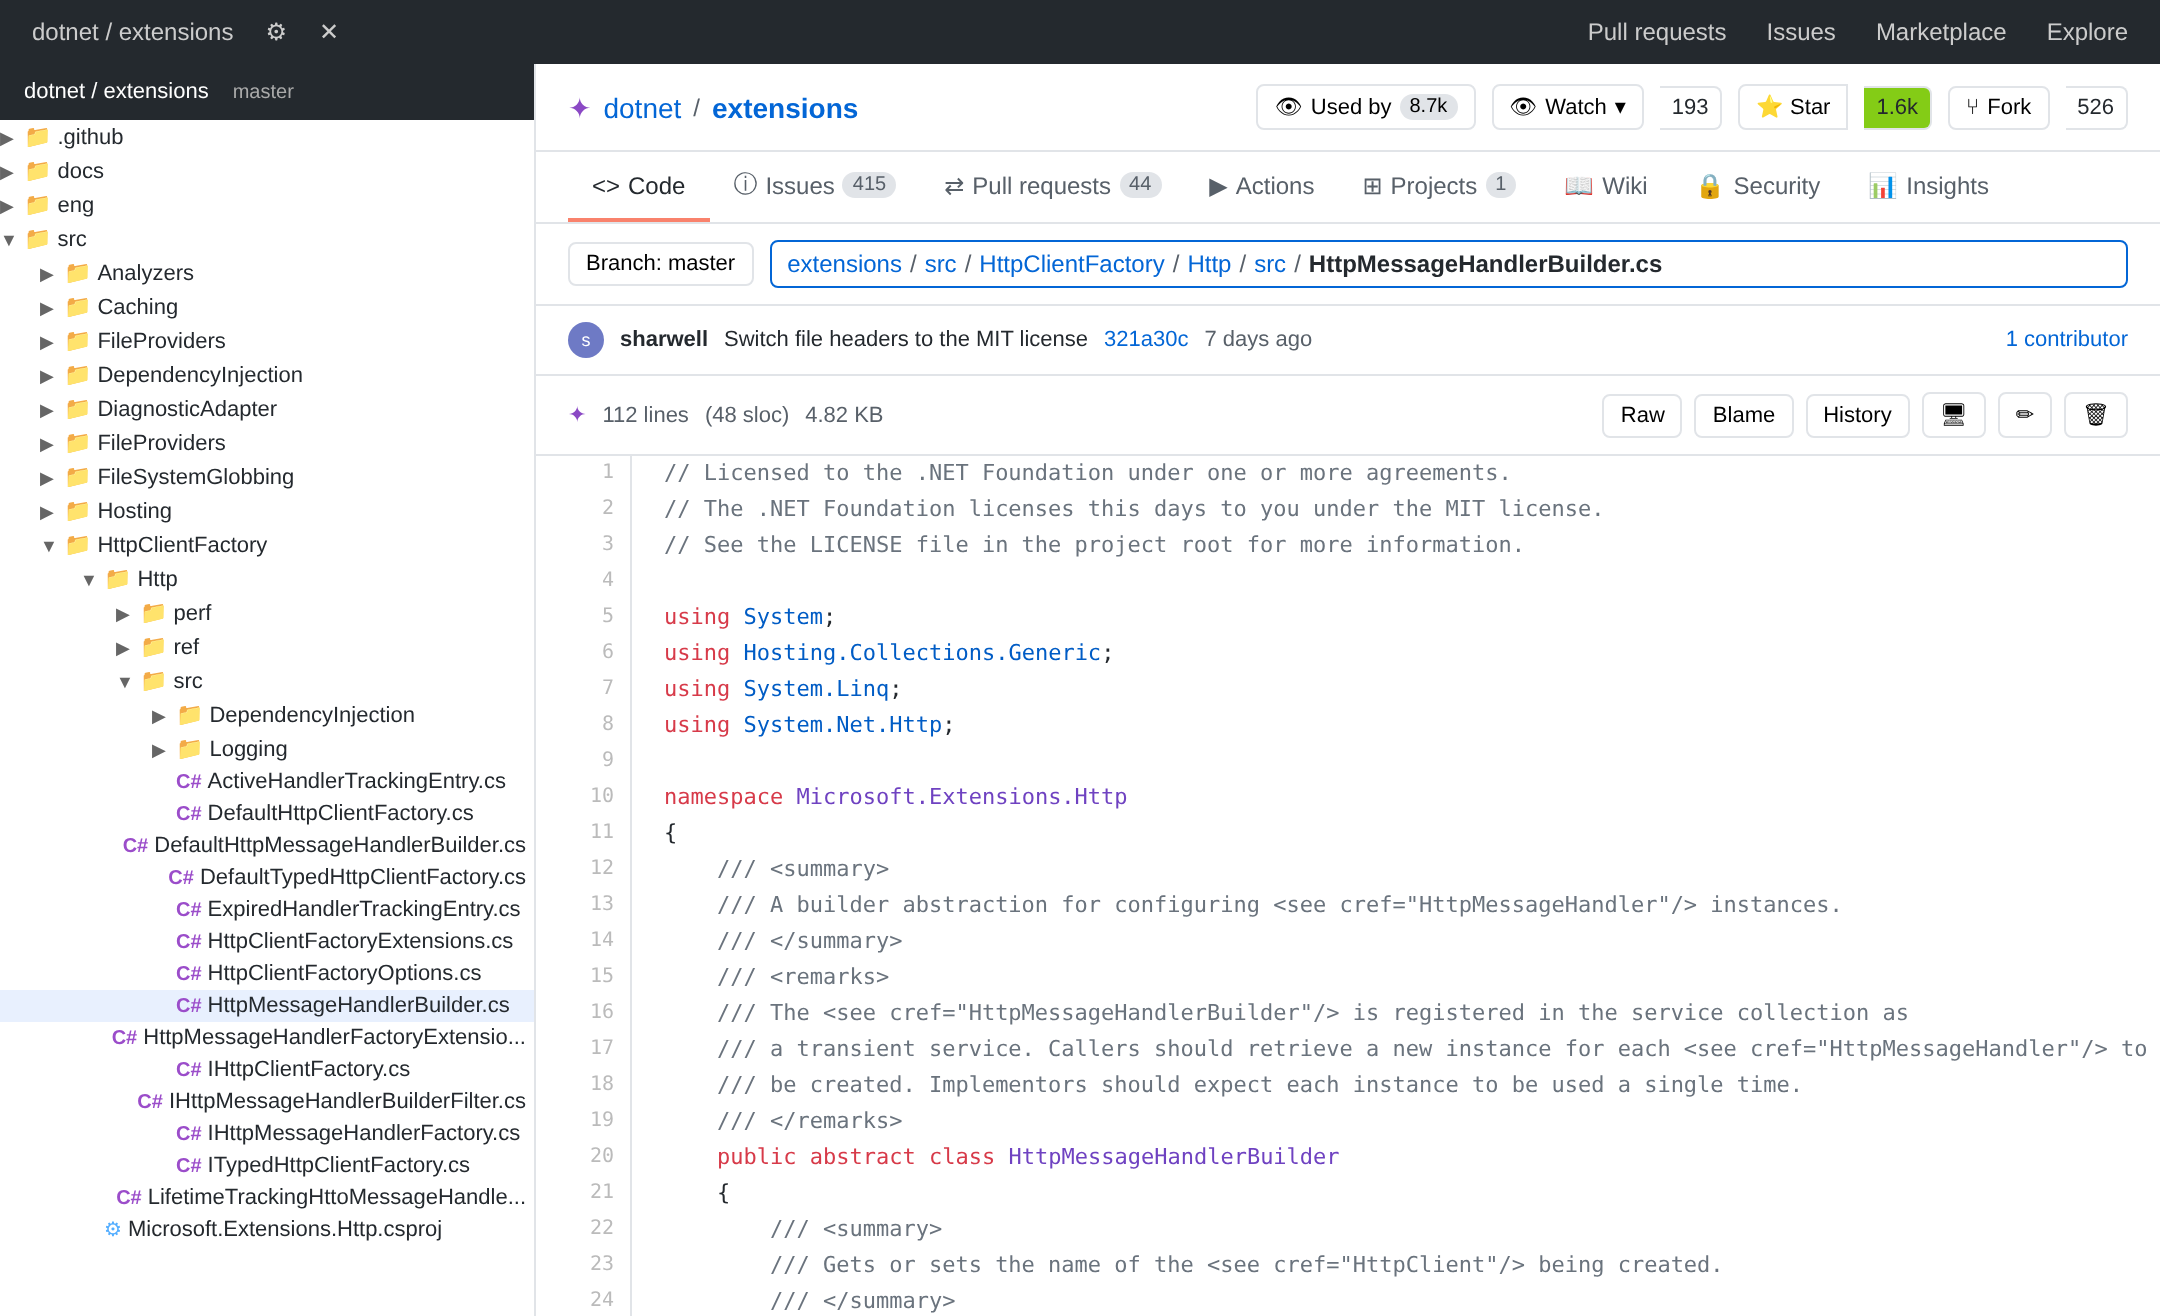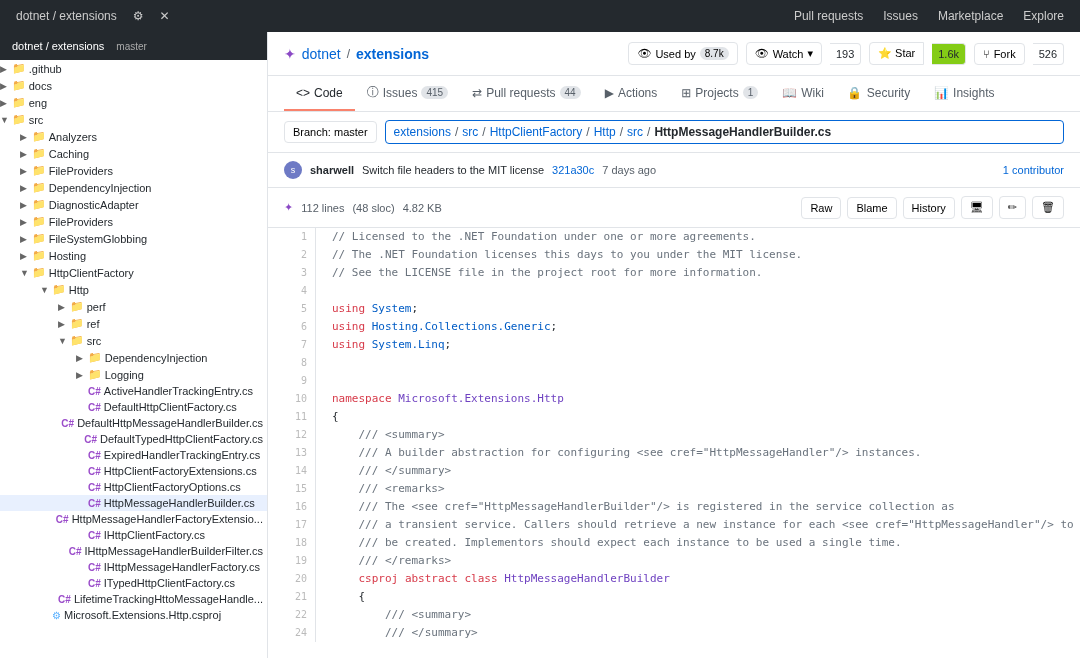--- a/index.html
+++ b/index.html
@@ -442,20 +442,21 @@
         <div class="code-line">
           <span class="line-num">6</span>
           <span class="line-code"><span style="color:#d73a49">using</span> <span style="color:#005cc5">Hosting.Collections.Generic</span><span>;</span></span>
         </div>
         <div class="code-line">
           <span class="line-num">7</span>
           <span class="line-code"><span style="color:#d73a49">using</span> <span style="color:#005cc5">System.Linq</span><span>;</span></span>
         </div>
         <div class="code-line">
           <span class="line-num">8</span>
+          <span class="line-code"><span style="color:#d73a49">using</span> <span style="color:#005cc5">System.Net.Http</span><span>;</span></span>
         </div>
         <div class="code-line">
           <span class="line-num">9</span>
           <span class="line-code"></span>
         </div>
         <div class="code-line">
           <span class="line-num">10</span>
           <span class="line-code"><span style="color:#d73a49">namespace</span> <span style="color:#6f42c1">Microsoft.Extensions.Http</span></span>
         </div>
         <div class="code-line">
@@ -489,29 +490,33 @@
         <div class="code-line">
           <span class="line-num">18</span>
           <span class="line-code" style="color: rgb(106, 115, 125);">    /// be created. Implementors should expect each instance to be used a single time.</span>
         </div>
         <div class="code-line">
           <span class="line-num">19</span>
           <span class="line-code" style="color: rgb(106, 115, 125);">    /// &lt;/remarks&gt;</span>
         </div>
         <div class="code-line">
           <span class="line-num">20</span>
-          <span class="line-code">    <span style="color:#d73a49">csproj</span> <span style="color:#d73a49">abstract</span> <span style="color:#d73a49">class</span> <span style="color:#6f42c1">HttpMessageHandlerBuilder</span></span>
+          <span class="line-code">    <span style="color:#d73a49">public</span> <span style="color:#d73a49">abstract</span> <span style="color:#d73a49">class</span> <span style="color:#6f42c1">HttpMessageHandlerBuilder</span></span>
         </div>
         <div class="code-line">
           <span class="line-num">21</span>
           <span class="line-code">    {</span>
         </div>
         <div class="code-line">
           <span class="line-num">22</span>
           <span class="line-code" style="color: rgb(106, 115, 125);">        /// &lt;summary&gt;</span>
         </div>
         <div class="code-line">
+          <span class="line-num">23</span>
+          <span class="line-code" style="color: rgb(106, 115, 125);">        /// Gets or sets the name of the &lt;see cref="HttpClient"/&gt; being created.</span>
+        </div>
+        <div class="code-line">
           <span class="line-num">24</span>
           <span class="line-code" style="color: rgb(106, 115, 125);">        /// &lt;/summary&gt;</span>
         </div>
       </div>
   </div>
 </div>
 
 </body></html>

